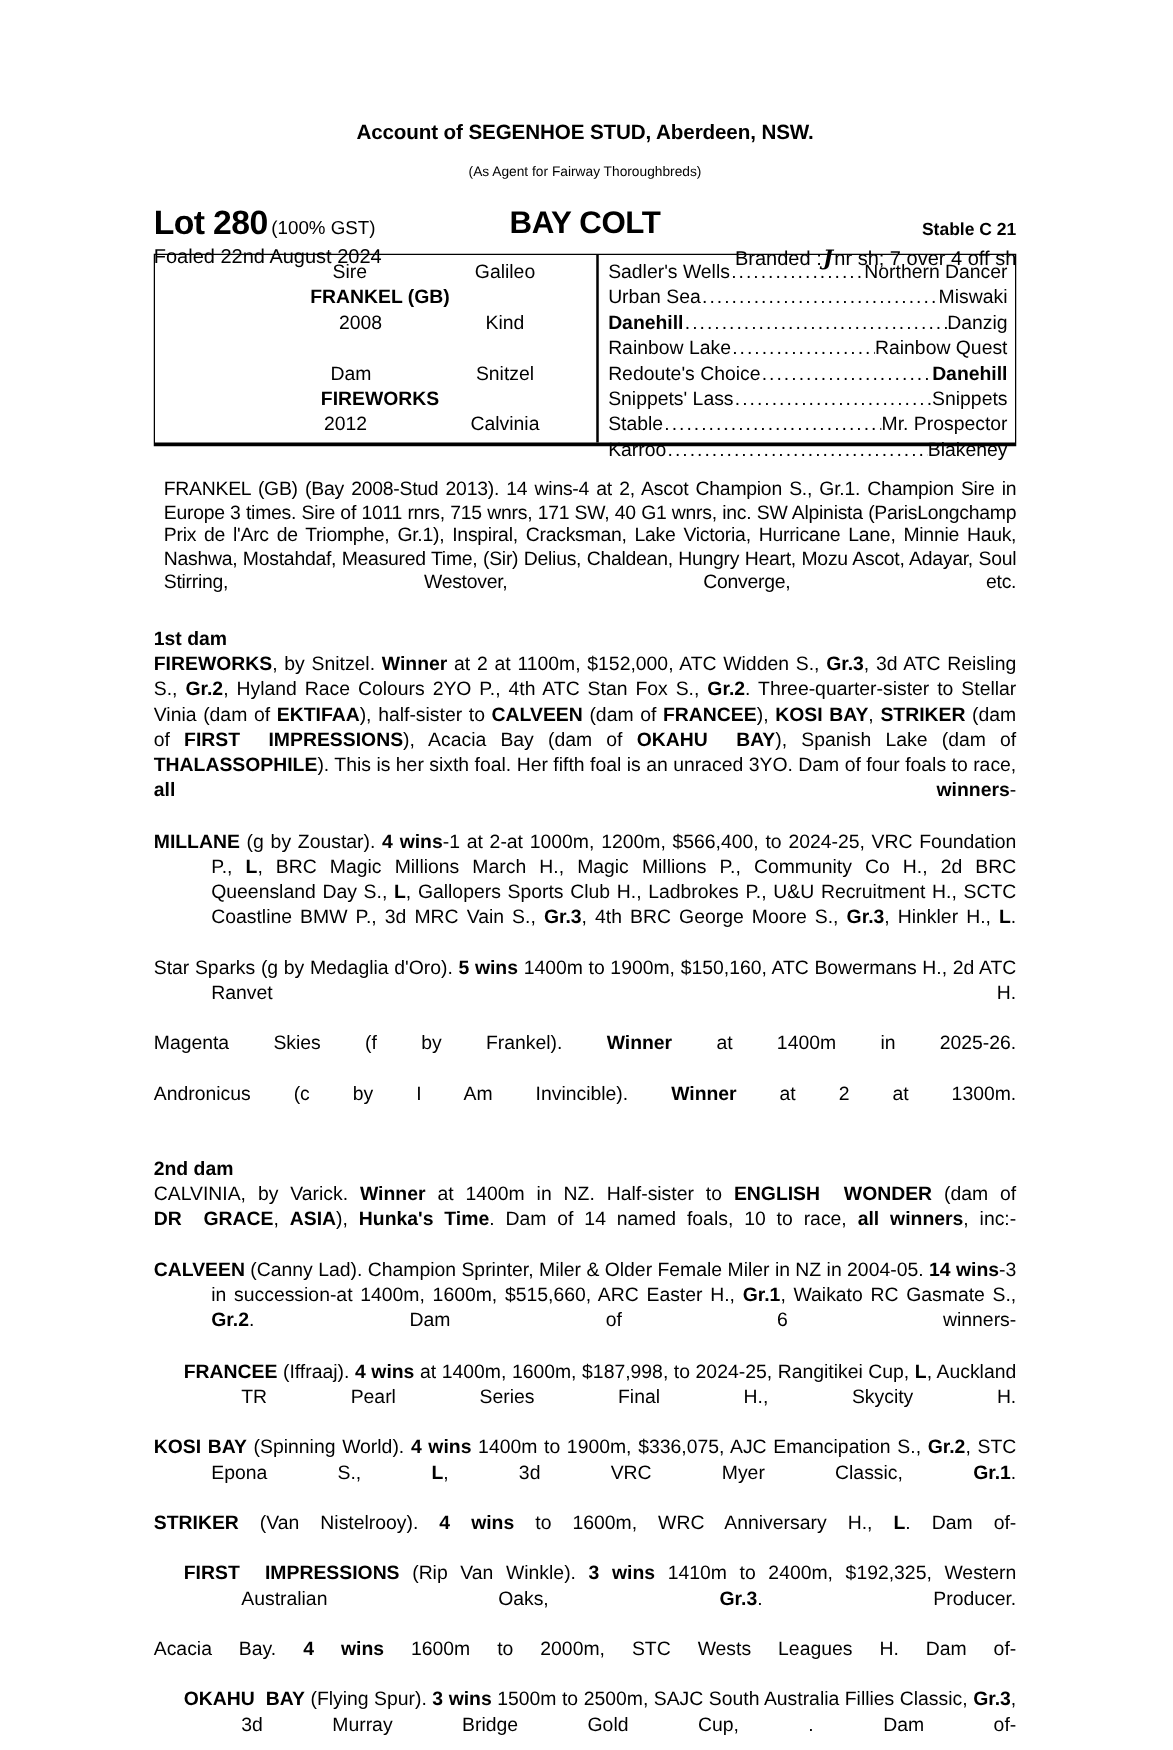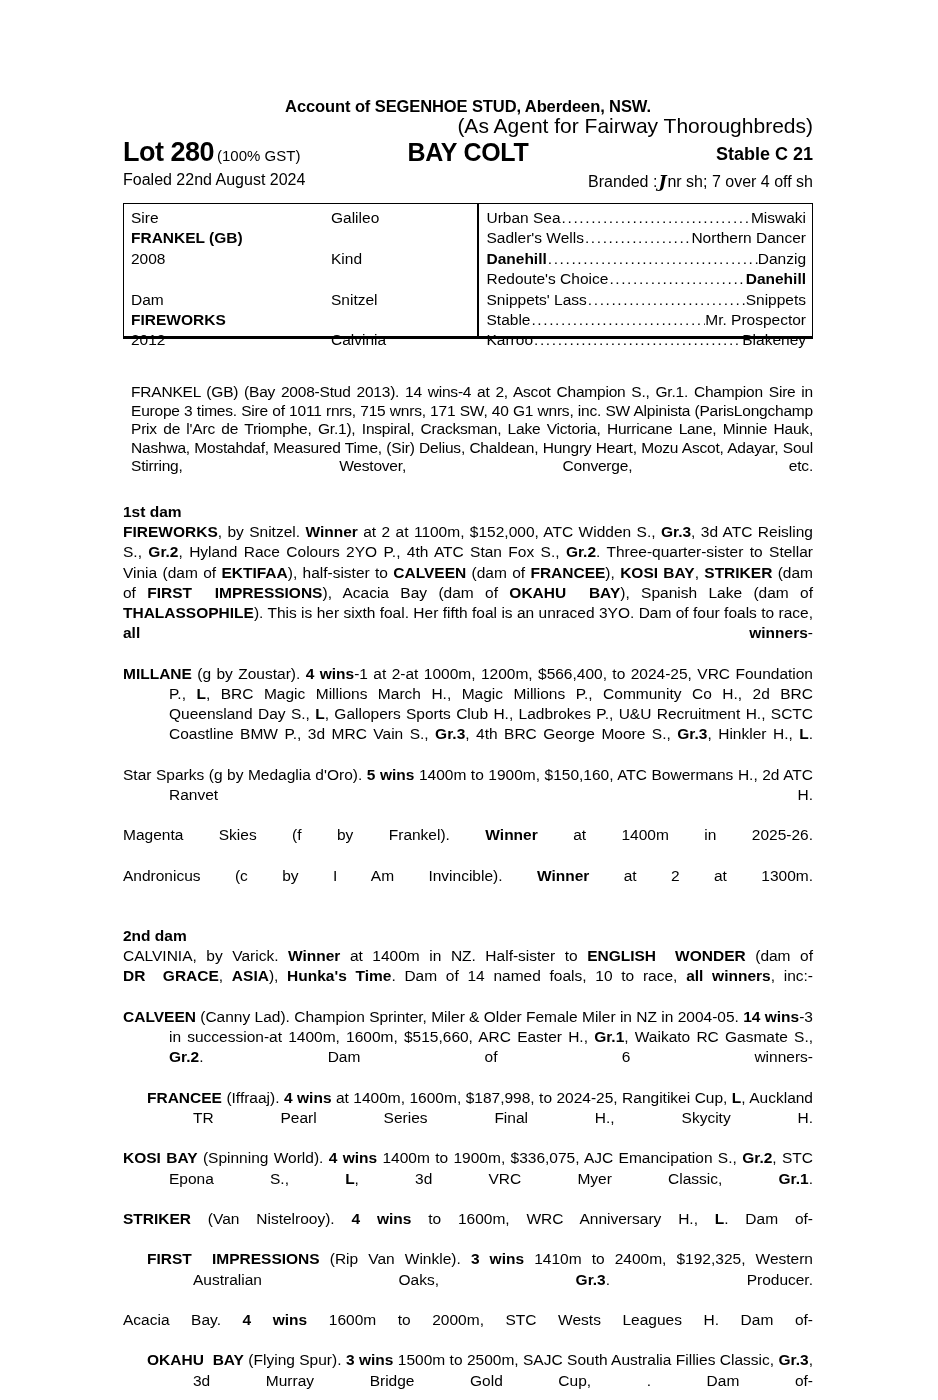--- a/index.html
+++ b/index.html
@@ -31,30 +31,30 @@
   }
   .account-line {
     text-align: center;
     font-weight: bold;
     font-size: 16.5px;
     letter-spacing: -0.1px;
     line-height: 20px;
     white-space: nowrap;
   }
   .agent-line {
-    text-align: right;
-    font-size: 21px;
+    text-align: center;
+    font-size: 11px;
     line-height: 20px;
-    margin-top: 0;
+    margin-top: 12px;
   }
 
   .lot-row {
     position: relative;
     height: 30px;
-    margin-top: 2px;
+    margin-top: 16px;
   }
   .lot-left {
     position: absolute;
     left: 0;
     bottom: 0;
     white-space: nowrap;
   }
   .lot-number {
     font-weight: bold;
     font-size: 27px;
@@ -72,21 +72,21 @@
     font-weight: bold;
     font-size: 25px;
     letter-spacing: -0.3px;
     white-space: nowrap;
   }
   .stable {
     position: absolute;
     right: 0;
     bottom: 3px;
     font-weight: bold;
-    font-size: 18px;
+    font-size: 14px;
     white-space: nowrap;
   }
 
   .foaled-row {
     position: relative;
     height: 22px;
     margin-top: 3px;
     font-size: 16px;
   }
   .foaled-left {
@@ -108,24 +108,25 @@
     font-size: 17px;
     padding: 0 1px;
   }
 
   
   .ped-table {
     position: absolute;
     left: 123px;
     top: 203px;
     width: 690px;
-    height: 136px;
+    height: 154px;
     border: 1.5px solid #000;
     border-bottom-width: 3px;
     box-sizing: border-box;
+    text-align: center;
   }
   .ped-divider {
     position: absolute;
     left: 353px;
     top: 0;
     bottom: 0;
     width: 1.5px;
     background: #000;
   }
   .ped-left {
@@ -283,33 +284,38 @@
       <div class="ped-line">
         <span class="ped-col1 ped-bold">FIREWORKS</span>
       </div>
       <div class="ped-line">
         <span class="ped-col1">2012</span><span class="ped-col2">Calvinia</span>
       </div>
     </div>
 
     <div class="ped-right" id="ped-right">
         <div class="leader-row">
+          <span class="leader-name">Sadler's Wells</span>
+          <span class="leader-dots"></span>
+          <span class="leader-val">Northern Dancer</span>
+        </div>
+        <div class="leader-row">
           <span class="leader-name">Urban Sea</span>
           <span class="leader-dots"></span>
           <span class="leader-val">Miswaki</span>
         </div>
         <div class="leader-row">
-          <span class="leader-name">Sadler's Wells</span>
-          <span class="leader-dots"></span>
-          <span class="leader-val">Northern Dancer</span>
-        </div>
-        <div class="leader-row">
           <span class="leader-name ped-bold">Danehill</span>
           <span class="leader-dots"></span>
           <span class="leader-val">Danzig</span>
+        </div>
+        <div class="leader-row">
+          <span class="leader-name">Rainbow Lake</span>
+          <span class="leader-dots"></span>
+          <span class="leader-val">Rainbow Quest</span>
         </div>
         <div class="leader-row">
           <span class="leader-name">Redoute's Choice</span>
           <span class="leader-dots"></span>
           <span class="leader-val ped-bold">Danehill</span>
         </div>
         <div class="leader-row">
           <span class="leader-name">Snippets' Lass</span>
           <span class="leader-dots"></span>
           <span class="leader-val">Snippets</span>

